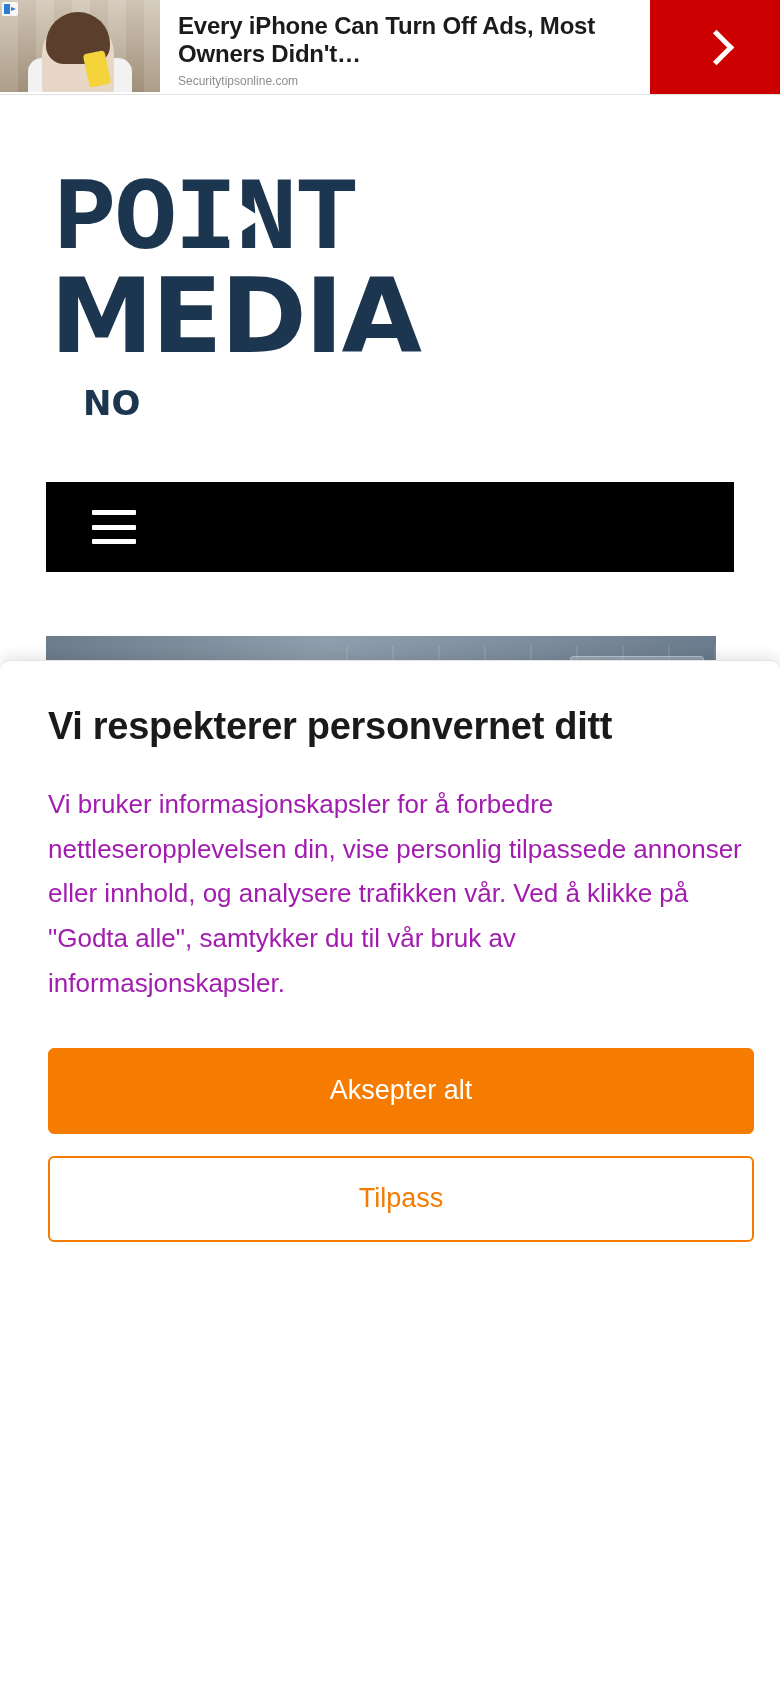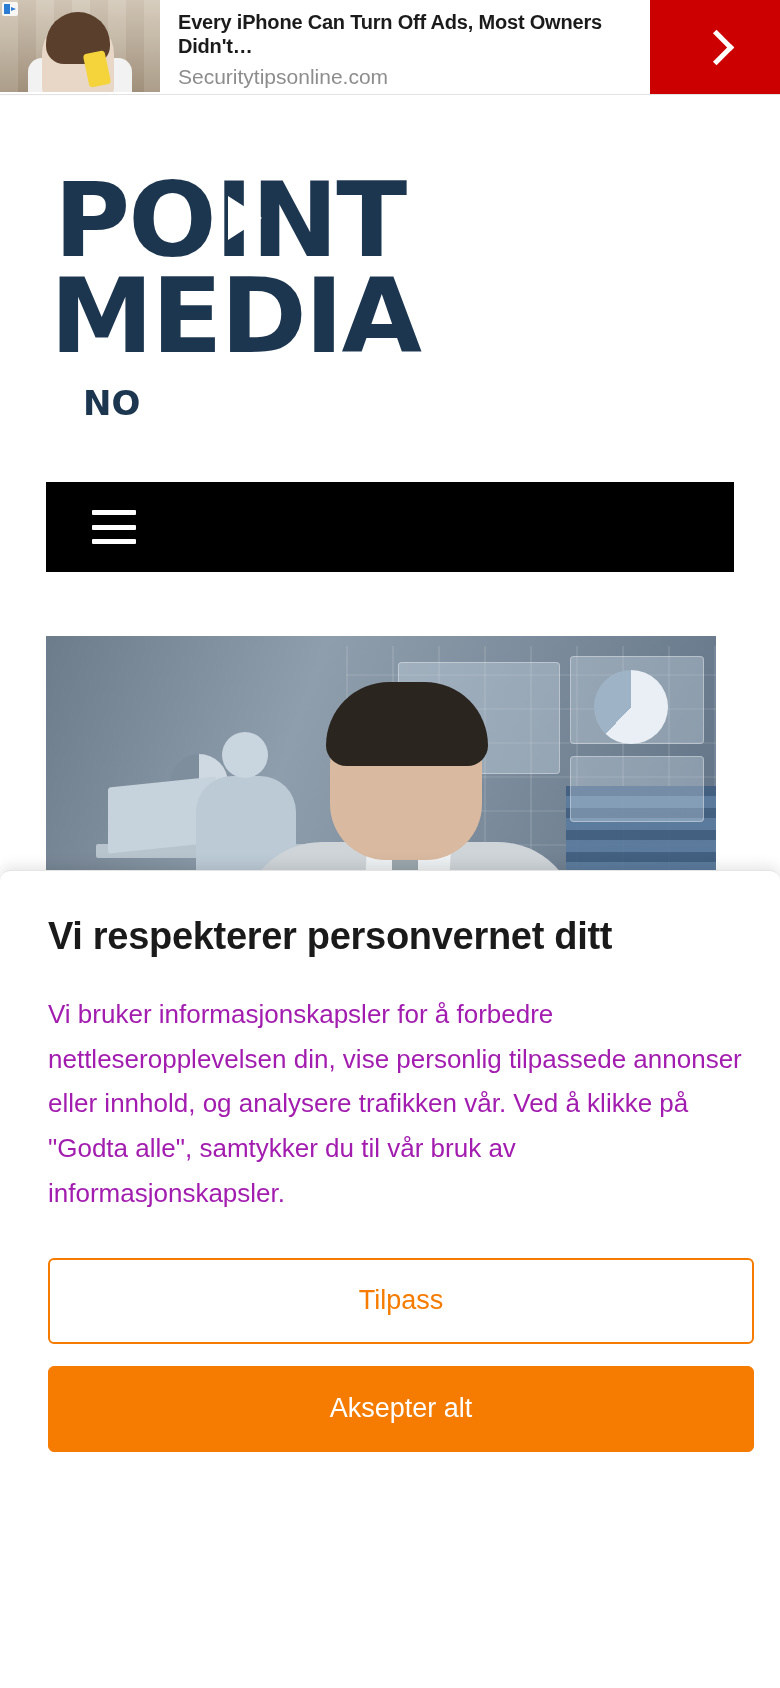--- a/index.html
+++ b/index.html
@@ -96,30 +96,30 @@
 
   .ad-text {
     flex: 1 1 auto;
     padding: 6px 14px 0 18px;
     min-width: 0;
     display: flex;
     flex-direction: column;
     justify-content: center;
   }
   .ad-headline {
-    font-size: 20px;
+    font-size: 24px;
     font-weight: bold;
     color: #1b1b1b;
     line-height: 1.18;
     letter-spacing: -0.2px;
     max-height: 64px;
     overflow: hidden;
   }
   .ad-source {
-    font-size: 21px;
+    font-size: 12px;
     color: #8d8d8d;
     margin-top: 6px;
   }
   .ad-cta {
     flex: 0 0 auto;
     width: 130px;
     background: #cc0000;
     display: flex;
     align-items: center;
     justify-content: center;
@@ -197,20 +197,21 @@
     font-weight: bold;
     color: #1d3650;
     letter-spacing: -2px;
   }
   .logo-line1 {
     position: absolute;
     left: 8px;
     top: 0;
     font-size: 104px;
     line-height: 104px;
+    font-family: Liberation Mono, monospace;
   }
   .logo-line2 {
     position: absolute;
     left: 4px;
     top: 96px;
     font-size: 104px;
     line-height: 104px;
   }
   .logo-line3 {
     position: absolute;
@@ -419,21 +420,21 @@
     background: repeating-linear-gradient(0deg, #3f5d80 0 10px, #5a7b9e 10px 22px);
     opacity: 0.9;
   }
 
   
   .cookie {
     position: absolute;
     left: 0;
     bottom: 0;
     width: 780px;
-    height: 818px;
+    height: 1028px;
     background: #ffffff;
     border-top: 1px solid #e4e4e4;
     border-radius: 10px 10px 0 0;
     box-shadow: 0 -4px 14px rgba(0,0,0,0.10);
     box-sizing: border-box;
     padding: 44px 26px 0 48px;
     margin-top: 40px;
   }
   .cookie-title {
     font-size: 38px;
@@ -535,17 +536,17 @@
     <div class="fg-suit"></div>
     <div class="fg-shirt"></div>
     <div class="fg-tie"></div>
     <div class="fg-head"></div>
     <div class="fg-hair"></div>
   </div>
 
   <div class="cookie">
     <h1 class="cookie-title">Vi respekterer personvernet ditt</h1>
     <p class="cookie-body">Vi bruker informasjonskapsler for å forbedre nettleseropplevelsen din, vise personlig tilpassede annonser eller innhold, og analysere trafikken vår. Ved å klikke på "Godta alle", samtykker du til vår bruk av informasjonskapsler.</p>
+    <div class="btn btn-primary">Aksepter alt</div>
     <div class="btn btn-outline">Tilpass</div>
-    <div class="btn btn-primary">Aksepter alt</div>
   </div>
 
 </div>
 
 </body></html>

